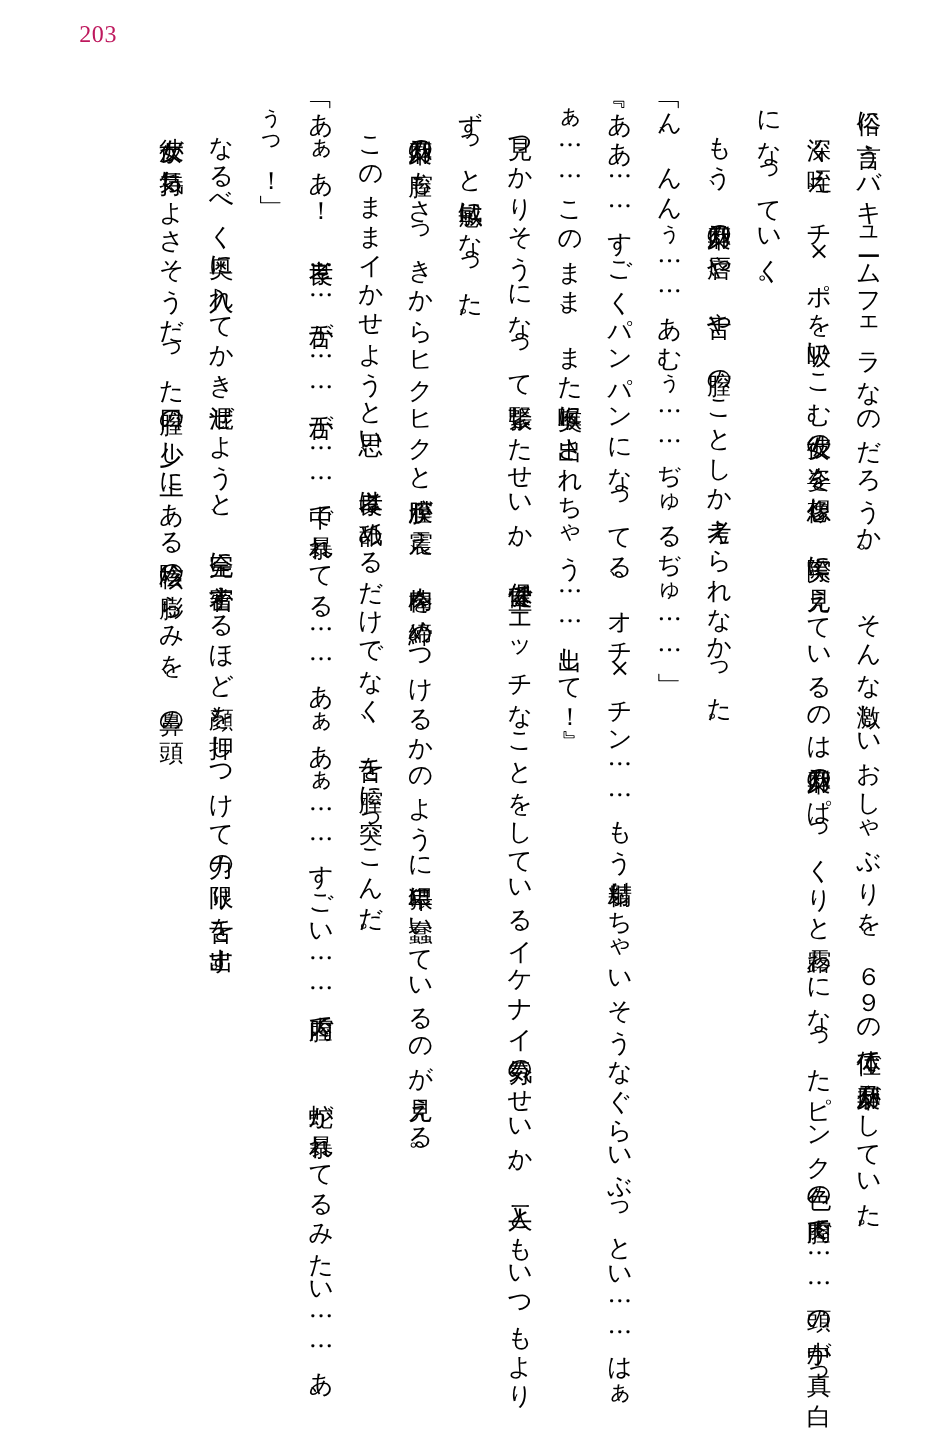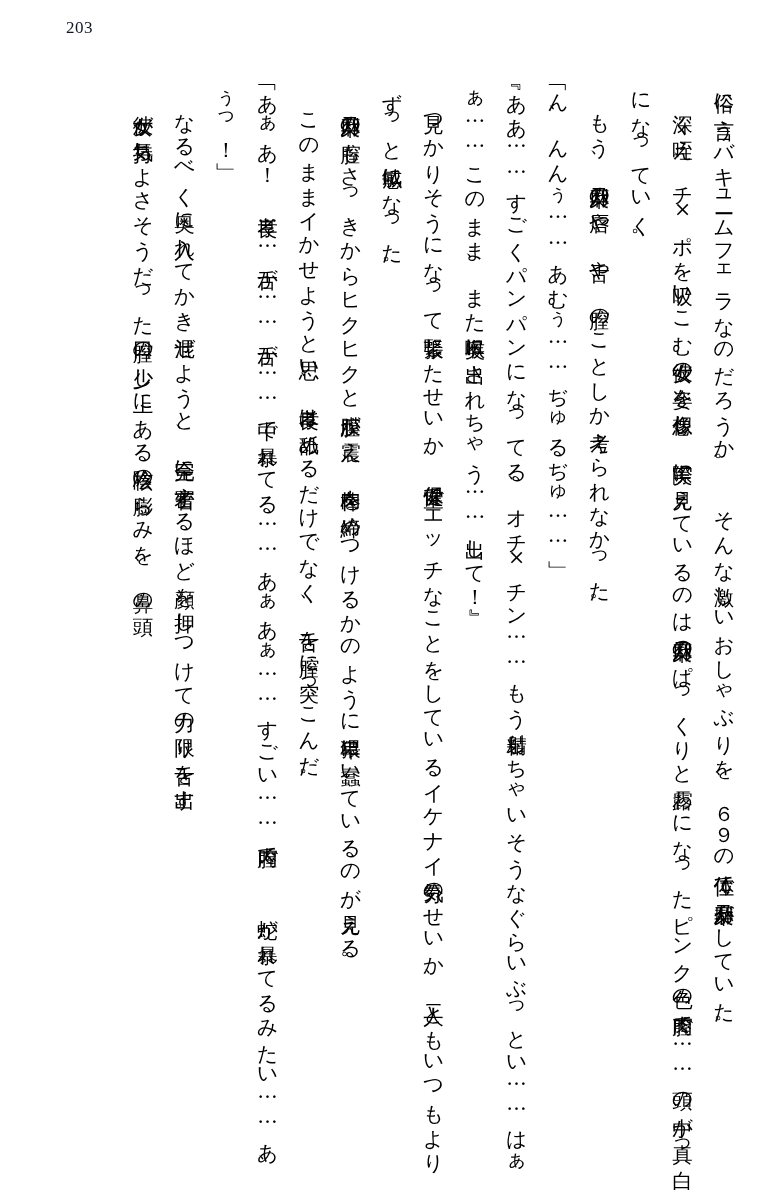--- a/index.html
+++ b/index.html
@@ -23,24 +23,24 @@
     width: 772px;
     height: 1200px;
     background: #ffffff;
   }
 
   
   .page-number {
     position: absolute;
     left: 66px;
     top: 18px;
-    font-size: 17px;
+    font-size: 20px;
     letter-spacing: 0.5px;
     font-family: "Liberation Serif", "DejaVu Serif", serif;
-    color: #0f172a;
+    color: #be185d;
   }
 
   
   .body-text {
     position: absolute;
     left: 28px;
     top: 78px;
     width: 716px;
     height: 1100px;
     writing-mode: vertical-rl;

